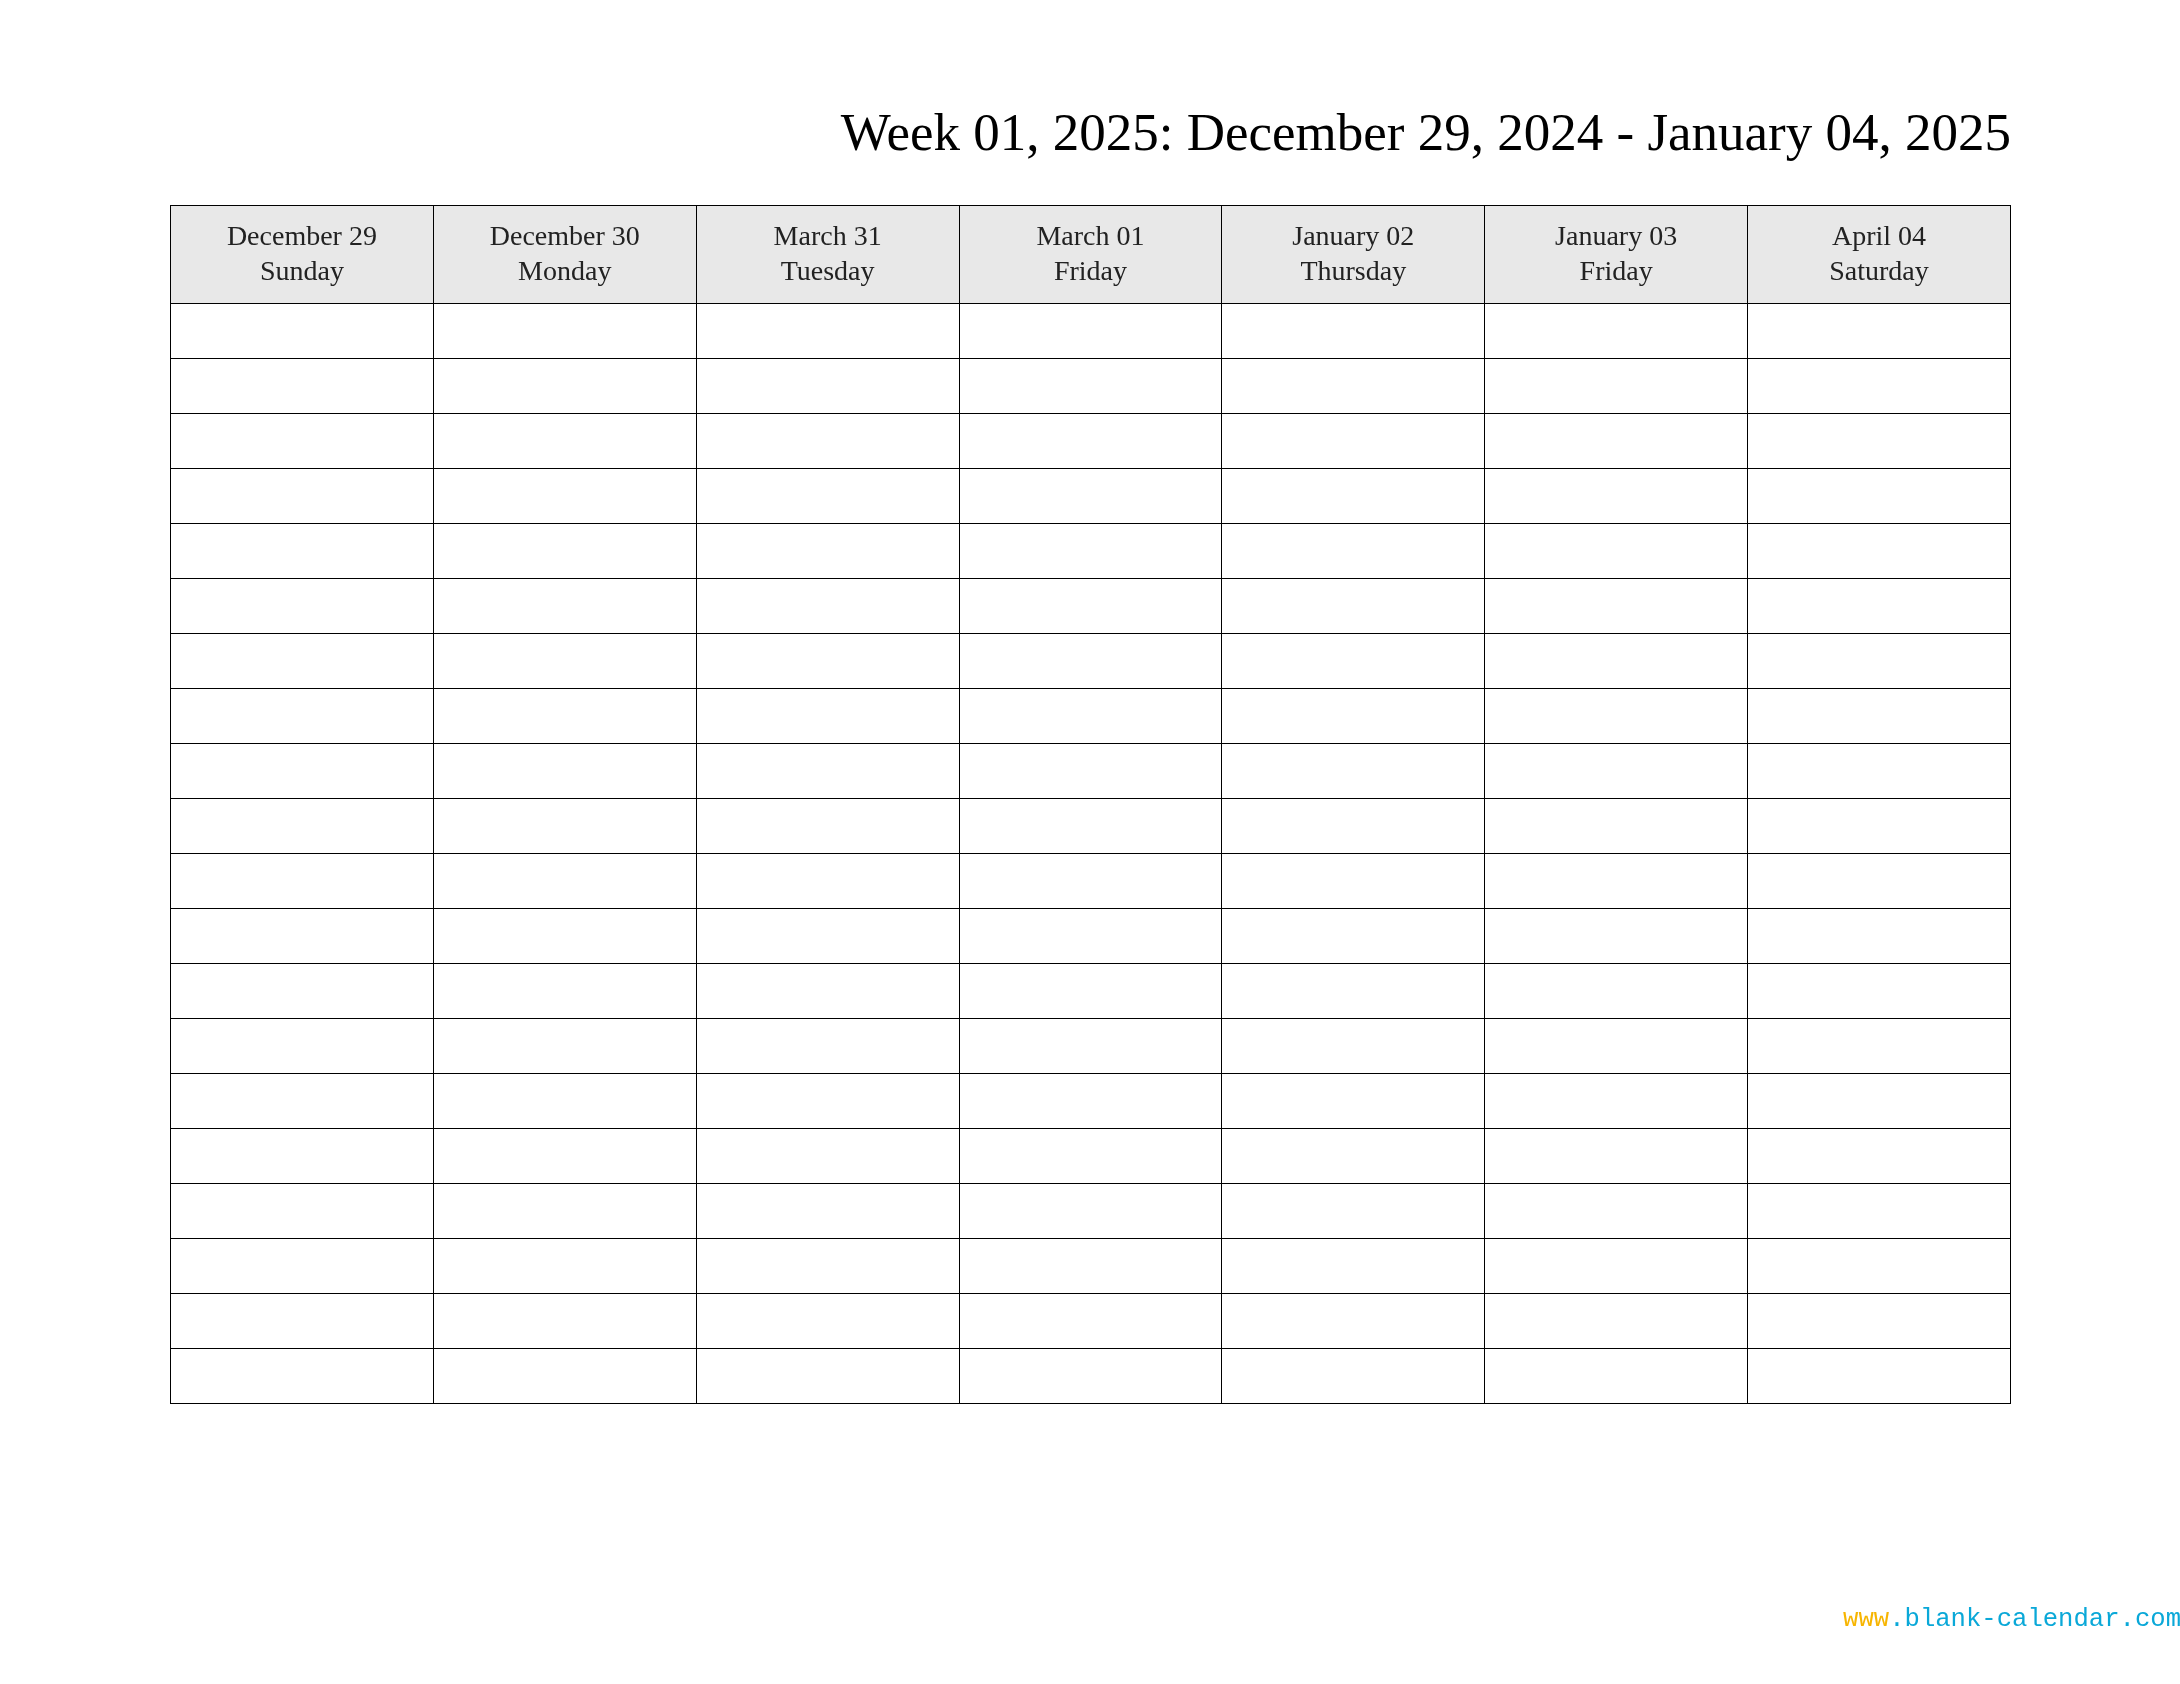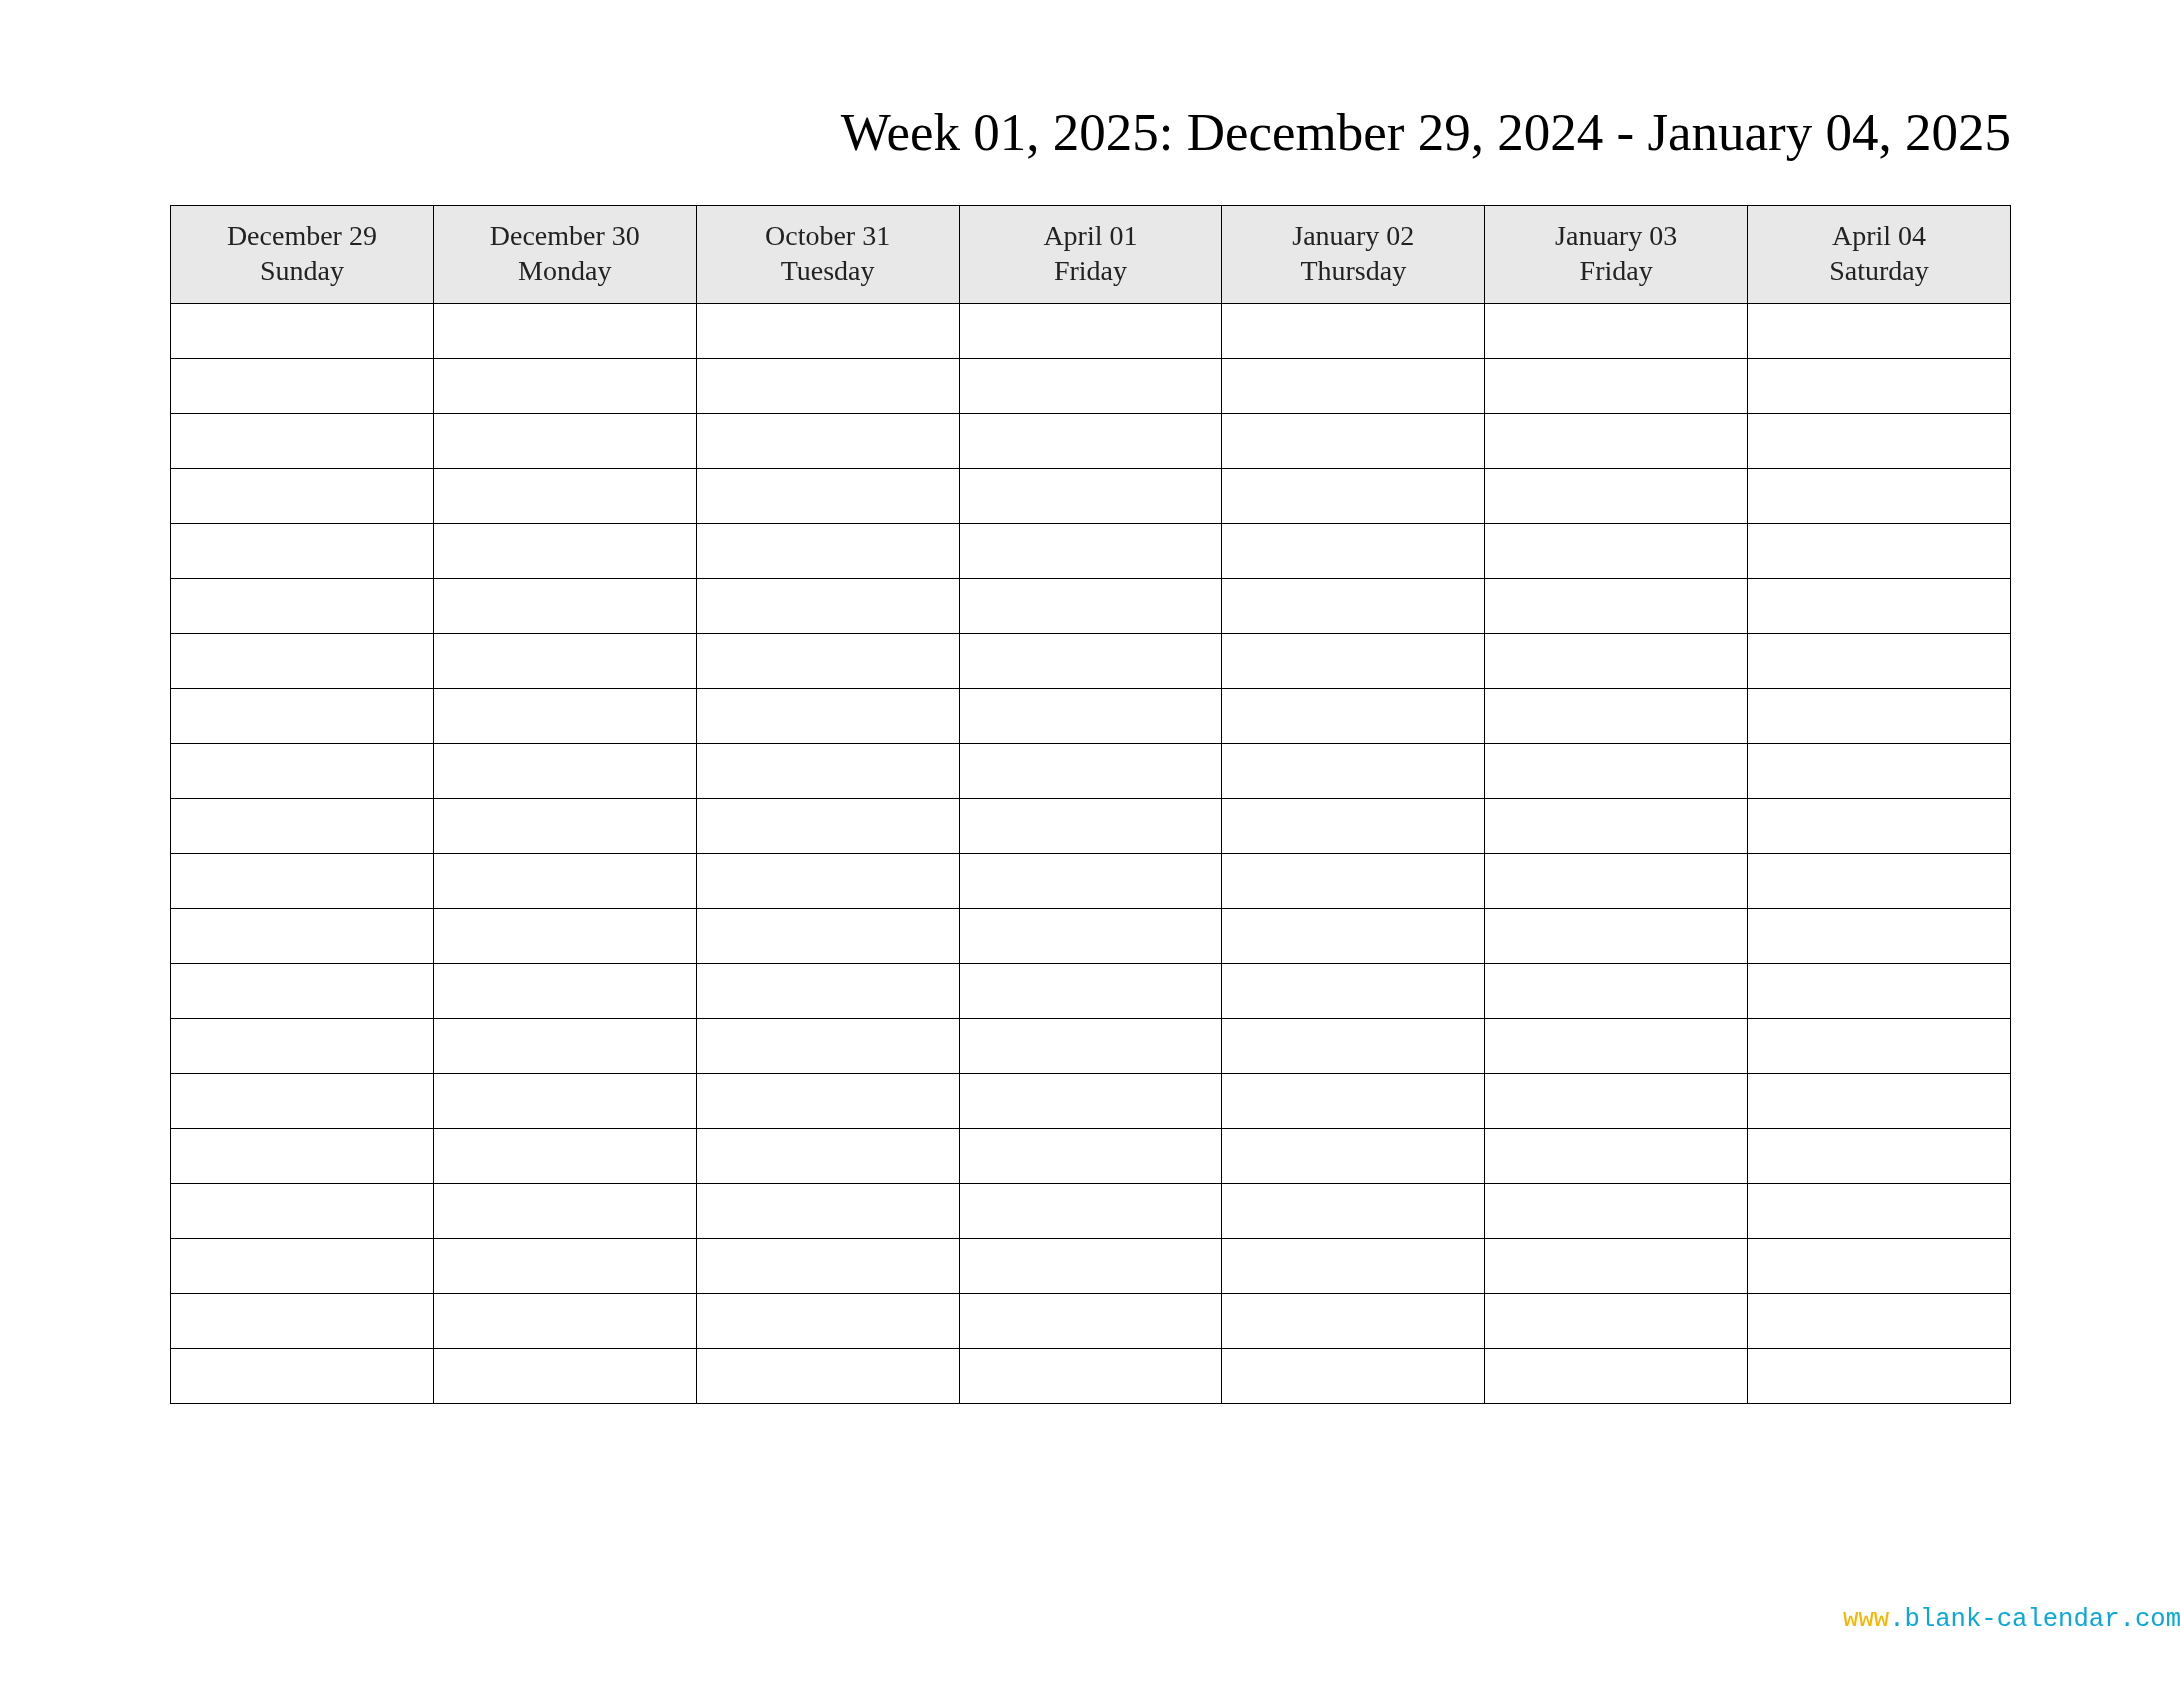--- a/index.html
+++ b/index.html
@@ -68,25 +68,25 @@
     <tr id="head-row">
         <th>
           <div>December 29</div>
           <div>Sunday</div>
         </th>
         <th>
           <div>December 30</div>
           <div>Monday</div>
         </th>
         <th>
-          <div>October 31</div>
+          <div>March 31</div>
           <div>Tuesday</div>
         </th>
         <th>
-          <div>April 01</div>
+          <div>March 01</div>
           <div>Friday</div>
         </th>
         <th>
           <div>January 02</div>
           <div>Thursday</div>
         </th>
         <th>
           <div>January 03</div>
           <div>Friday</div>
         </th>

